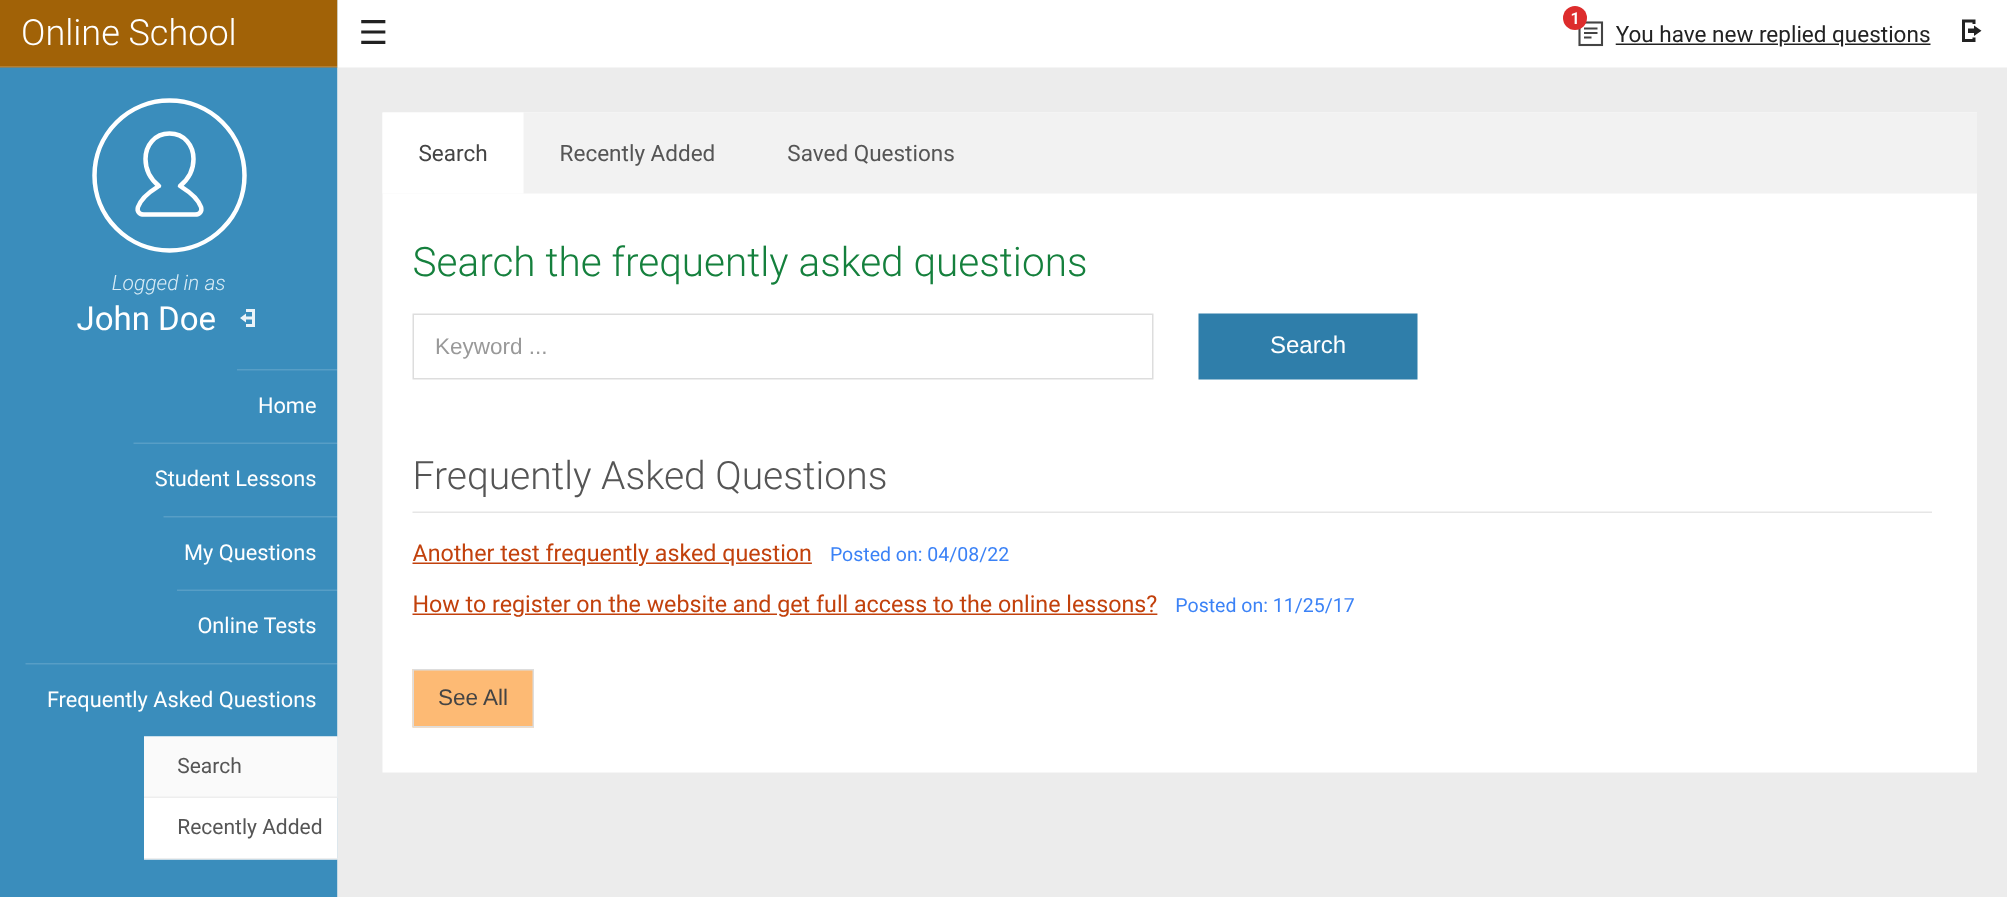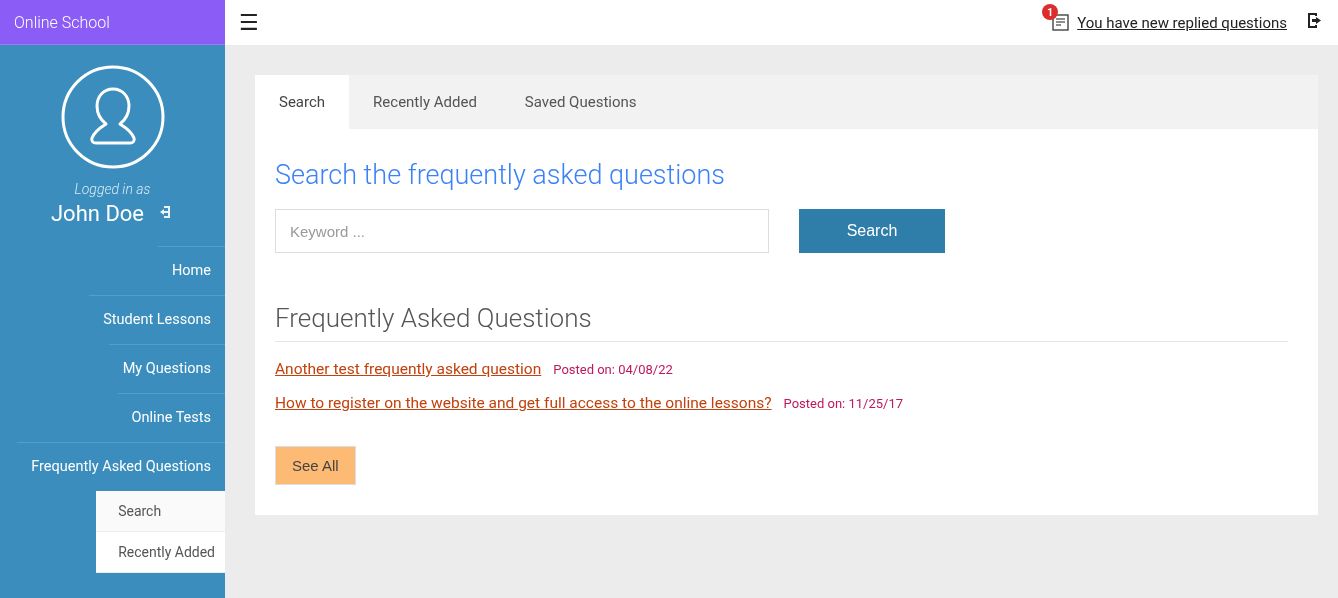--- a/index.html
+++ b/index.html
@@ -22,23 +22,23 @@
     background: #3a8dbc;
     color: #fff;
     display: flex;
     flex-direction: column;
   }
   .brand {
     height: 45px;
     display: flex;
     align-items: center;
     padding: 0 14px;
-    font-size: 16px;
+    font-size: 24px;
     font-weight: 300;
-    background: #8b5cf6;
+    background: #a16207;
     border-bottom: 1px solid rgba(255,255,255,0.18);
   }
   .user-panel {
     padding: 20px 10px 14px 10px;
     text-align: center;
   }
   .avatar-circle {
     width: 104px;
     height: 104px;
     margin: 0 auto 12px auto;
@@ -167,21 +167,21 @@
   .tab.active {
     background: #fff;
     color: #444;
   }
   .tab-body {
     padding: 22px 30px 28px 20px;
   }
   h2.section-title {
     font-size: 27px;
     font-weight: 300;
-    color: #3b82f6;
+    color: #15803d;
     margin: 8px 0 18px 0;
   }
   .search-row {
     display: flex;
     gap: 30px;
     align-items: stretch;
     margin-bottom: 50px;
   }
   .search-input {
     flex: 0 0 494px;
@@ -218,21 +218,21 @@
     align-items: baseline;
     gap: 12px;
   }
   .faq-item a {
     color: #c2410c;
     text-decoration: underline;
     font-size: 15.5px;
   }
   .faq-item .posted {
     font-size: 13px;
-    color: #be185d;
+    color: #3b82f6;
   }
   .see-all {
     margin-top: 18px;
     display: inline-block;
     border: 1px solid #ddd;
     background: #fdba74;
     padding: 10px 16px;
     font-size: 15px;
     cursor: pointer;
     color: #444;

